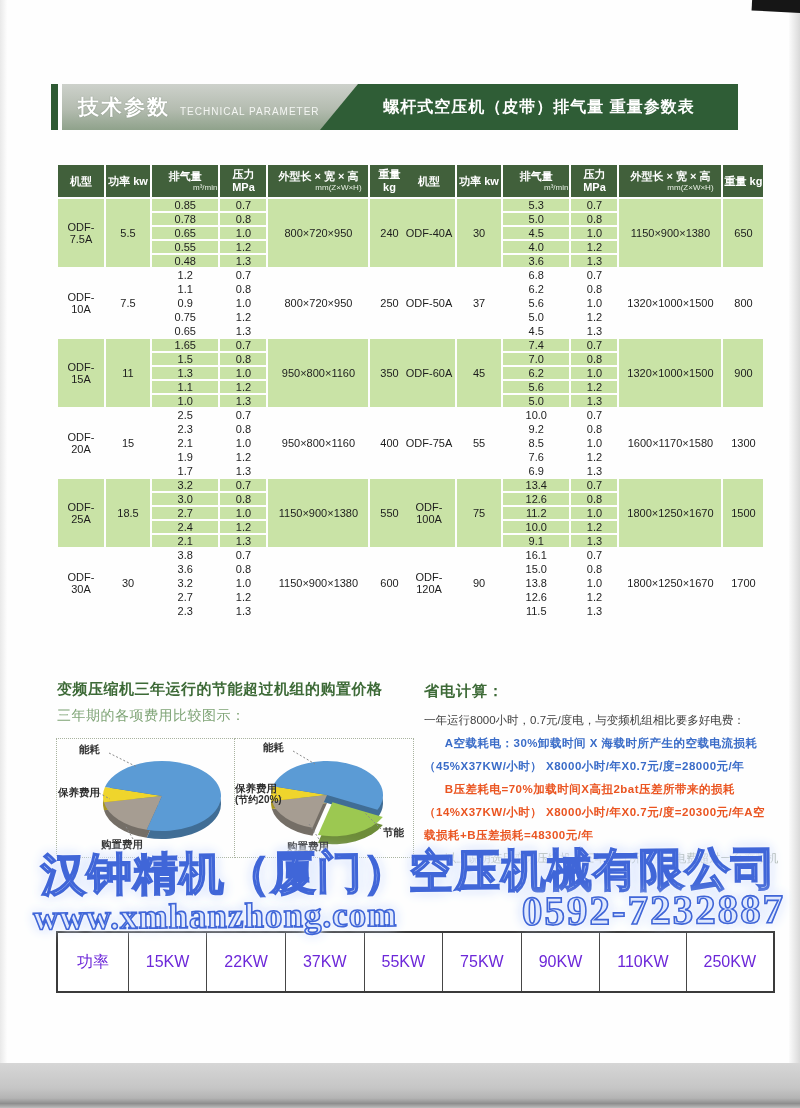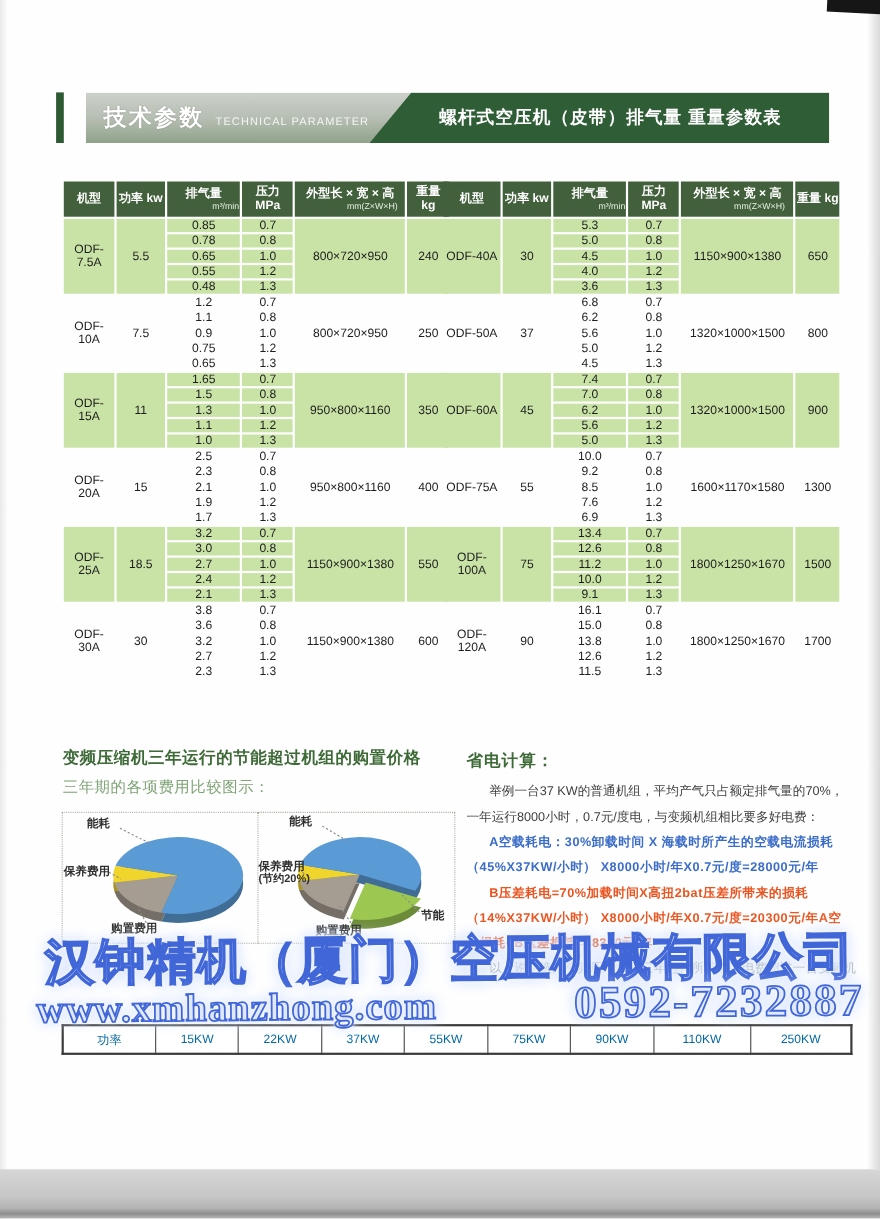--- a/index.html
+++ b/index.html
@@ -6,21 +6,21 @@
   .page{position:relative;width:800px;height:1108px;background:#fefefe;overflow:hidden;
         font-family:"Liberation Sans","DejaVu Sans",sans-serif;color:#222;}
   
   .edge-left{position:absolute;left:0;top:0;width:7px;height:1108px;background:linear-gradient(90deg,#e9e9e9,#fdfdfd);}
   .edge-right{position:absolute;right:0;top:0;width:11px;height:1063px;background:linear-gradient(270deg,#d9d9d9,#fbfbfb);}
   .corner-blob{position:absolute;left:752px;top:-6px;width:60px;height:18px;background:#161616;transform:rotate(3deg);}
   .bottom-band{position:absolute;left:0;top:1063px;width:800px;height:45px;
       background:linear-gradient(180deg,#d6d6d6 0%,#c6c6c6 55%,#b4b4b4 78%,#8e8e8e 90%,#a9a9a9 96%,#bdbdbd 100%);}
   
   .accent-bar{position:absolute;left:51px;top:84px;width:7px;height:46px;background:#2e5a33;}
-  .band{position:absolute;left:78px;top:84px;width:676px;height:46px;}
+  .band{position:absolute;left:62px;top:84px;width:676px;height:46px;}
   .band-gray{position:absolute;left:0;top:0;width:300px;height:46px;
       background:linear-gradient(180deg,#cdd1cb 0%,#b4bcb0 55%,#8fa28b 100%);
       clip-path:polygon(0 0,100% 0,calc(100% - 38px) 100%,0 100%);
       display:flex;align-items:center;}
   .band-green{position:absolute;left:248px;top:0;width:428px;height:46px;background:#2f5d36;
       clip-path:polygon(48px 0,100% 0,100% 100%,10px 100%);
       display:flex;align-items:center;justify-content:center;}
   .cn-title{font-size:21px;font-weight:bold;color:#fff;margin-left:16px;letter-spacing:2px;
       text-shadow:0 0 1px #5a6b57;}
   .en-title{font-size:10px;color:#f4f6f3;margin-left:10px;letter-spacing:1px;margin-top:8px;}
@@ -52,21 +52,21 @@
   .sav-block{position:absolute;left:424px;top:682px;width:348px;}
   .sav-heading{font-size:15px;font-weight:bold;color:#3d6a37;margin-bottom:8px;letter-spacing:1px;}
   .sav-line{font-size:11.5px;line-height:23px;color:#3f3f3f;white-space:nowrap;}
   .sav-line.indent{text-indent:1.8em;}
   .sav-line.blue{color:#3a6cc8;font-weight:bold;letter-spacing:0.5px;}
   .sav-line.red{color:#ea5420;font-weight:bold;letter-spacing:0.5px;}
   .sav-line.faint{color:#97a294;opacity:0.85;}
   
   .sav-table-wrap{position:absolute;left:56px;top:931px;width:719px;}
   table.sav{border-collapse:collapse;width:100%;border:2px solid #3a3a3a;background:#fff;}
-  table.sav td{border:1px solid #464646;text-align:center;font-size:11px;color:#0369a1;padding:0;}
+  table.sav td{border:1px solid #464646;text-align:center;font-size:16px;color:#6d28d9;padding:17px;}
   table.sav tr:first-child td{height:21px;}
   table.sav tr:last-child td{height:24px;}
   
   .watermark{position:absolute;left:0;top:0;width:800px;height:1108px;pointer-events:none;
       transform:rotate(-0.5deg);z-index:40;}
   .wm-text{font-family:"Liberation Serif","DejaVu Serif",serif;font-weight:bold;color:#dfe8fd;
       -webkit-text-stroke:1.6px #4066d8;
       text-shadow:0 0 3px #ffffff,0 0 6px #ffffff,0 0 12px #bcd0ff,0 0 18px #e4edff;}
   .wm-line1{position:absolute;left:28px;top:842px;width:756px;text-align:center;font-size:45px;letter-spacing:1px;white-space:nowrap;}
   .wm-line2{position:absolute;left:30px;top:888px;width:752px;display:flex;justify-content:space-between;align-items:baseline;}
@@ -467,21 +467,20 @@
         <span>保养费用</span>
         <span class="sublab">(节约20%)</span>
       </div>
       <div class="pie-label" style="left:52px;top:102px;">购置费用</div>
       <div class="pie-label" style="left:148px;top:88px;">节能</div>
     </div>
   </div>
 
   <div class="sav-block">
     <div class="sav-heading">省电计算：</div>
-    <div class="sav-line indent">举例一台37 KW的普通机组，平均产气只占额定排气量的70%，</div>
     <div class="sav-line">一年运行8000小时，0.7元/度电，与变频机组相比要多好电费：</div>
     <div class="sav-line blue indent">A空载耗电：30%卸载时间 X 海载时所产生的空载电流损耗</div>
     <div class="sav-line blue">（45%X37KW/小时） X8000小时/年X0.7元/度=28000元/年</div>
     <div class="sav-line red indent">B压差耗电=70%加载时间X高扭2bat压差所带来的损耗</div>
     <div class="sav-line red">（14%X37KW/小时） X8000小时/年X0.7元/度=20300元/年A空</div>
     <div class="sav-line red">载损耗+B压差损耗=48300元/年</div>
     <div class="sav-line faint indent">以上说明选用变频压缩机，三年运行所节省的电费超过一台变频机</div>
   </div>
 
   <div class="sav-table-wrap">

